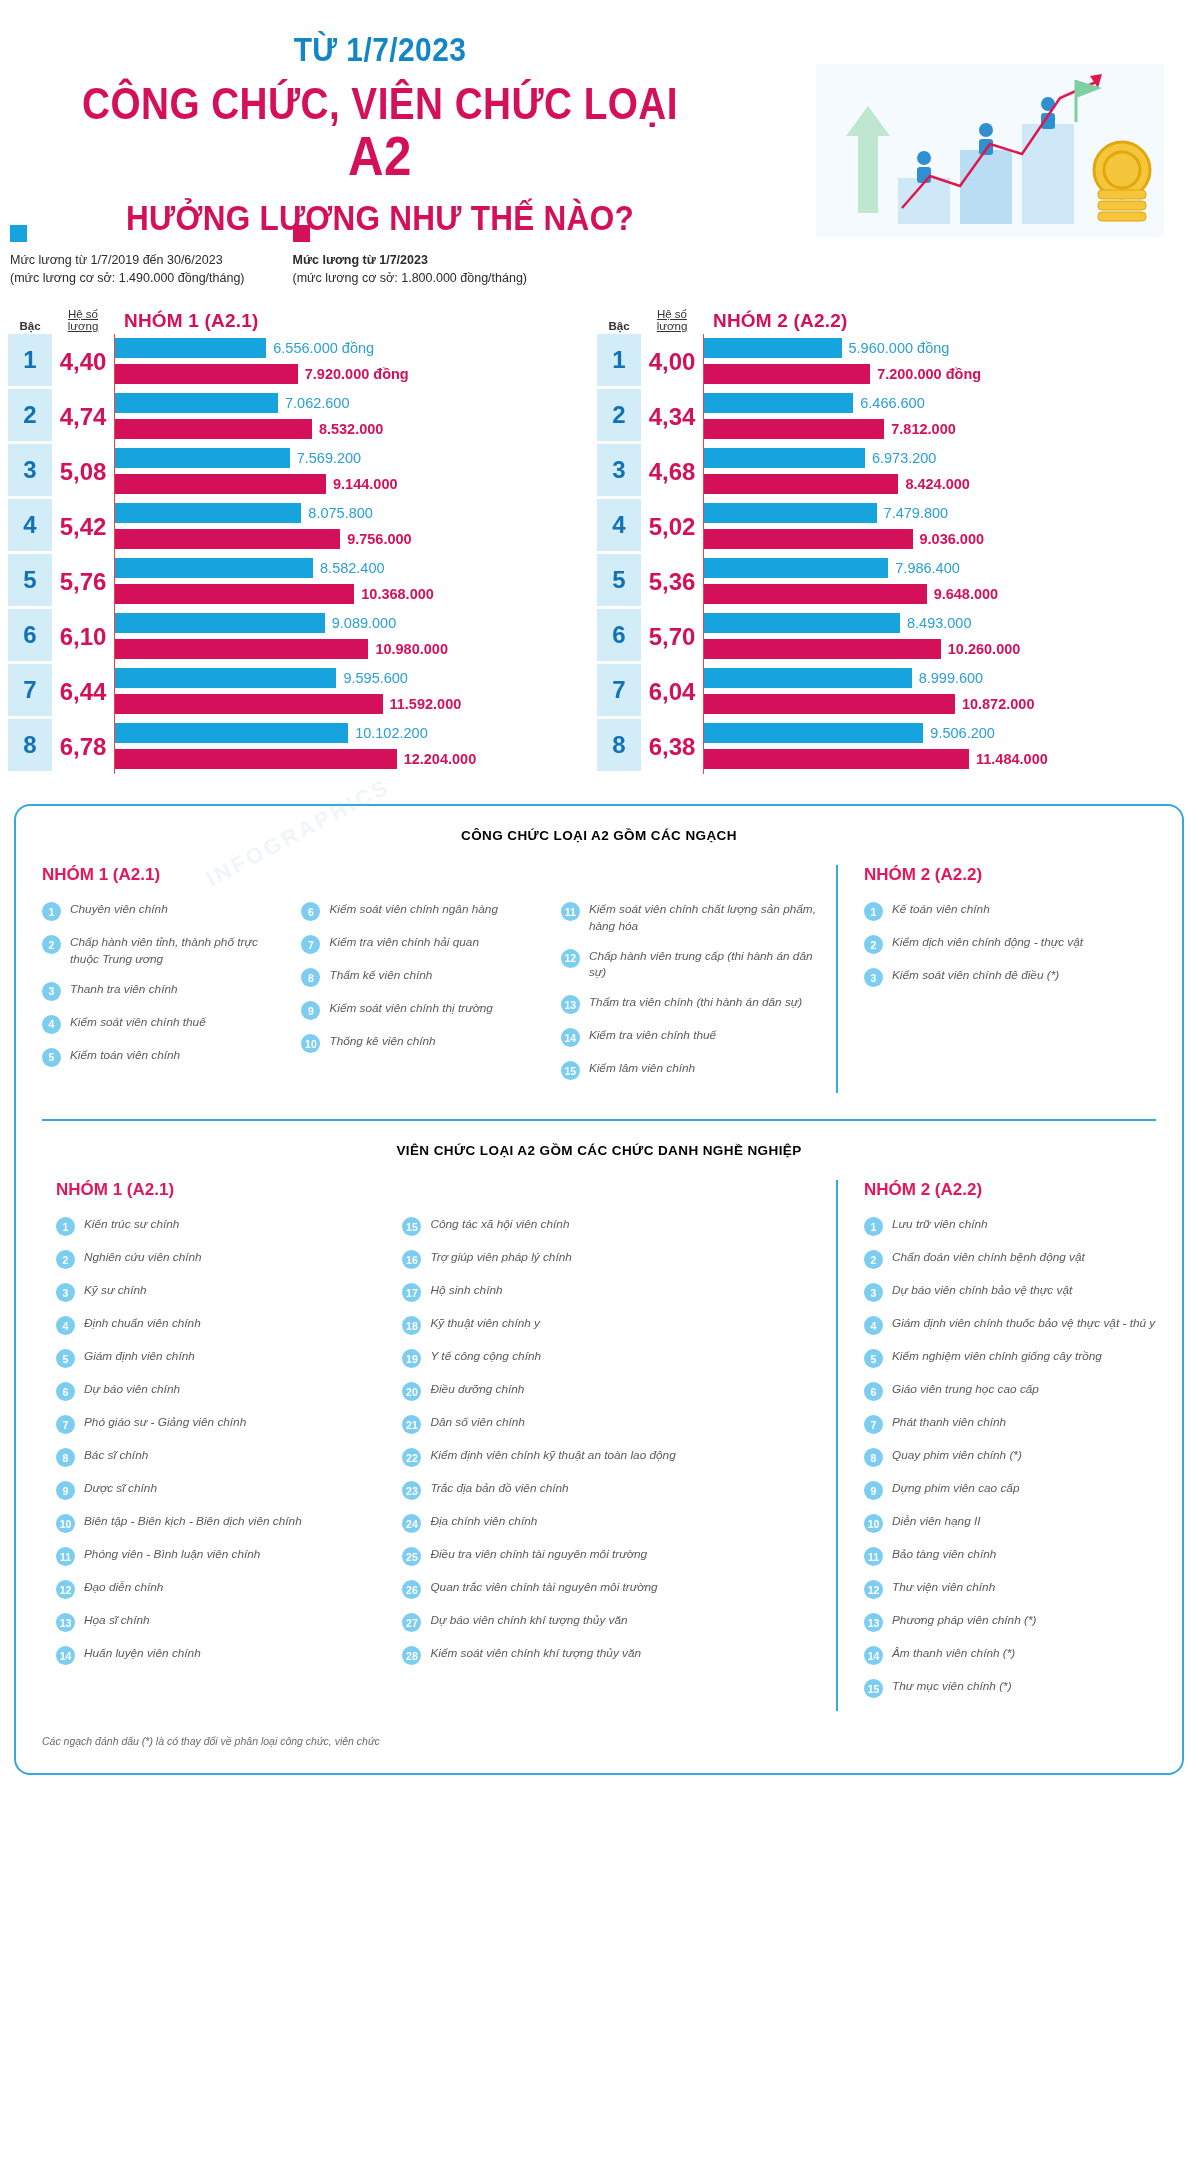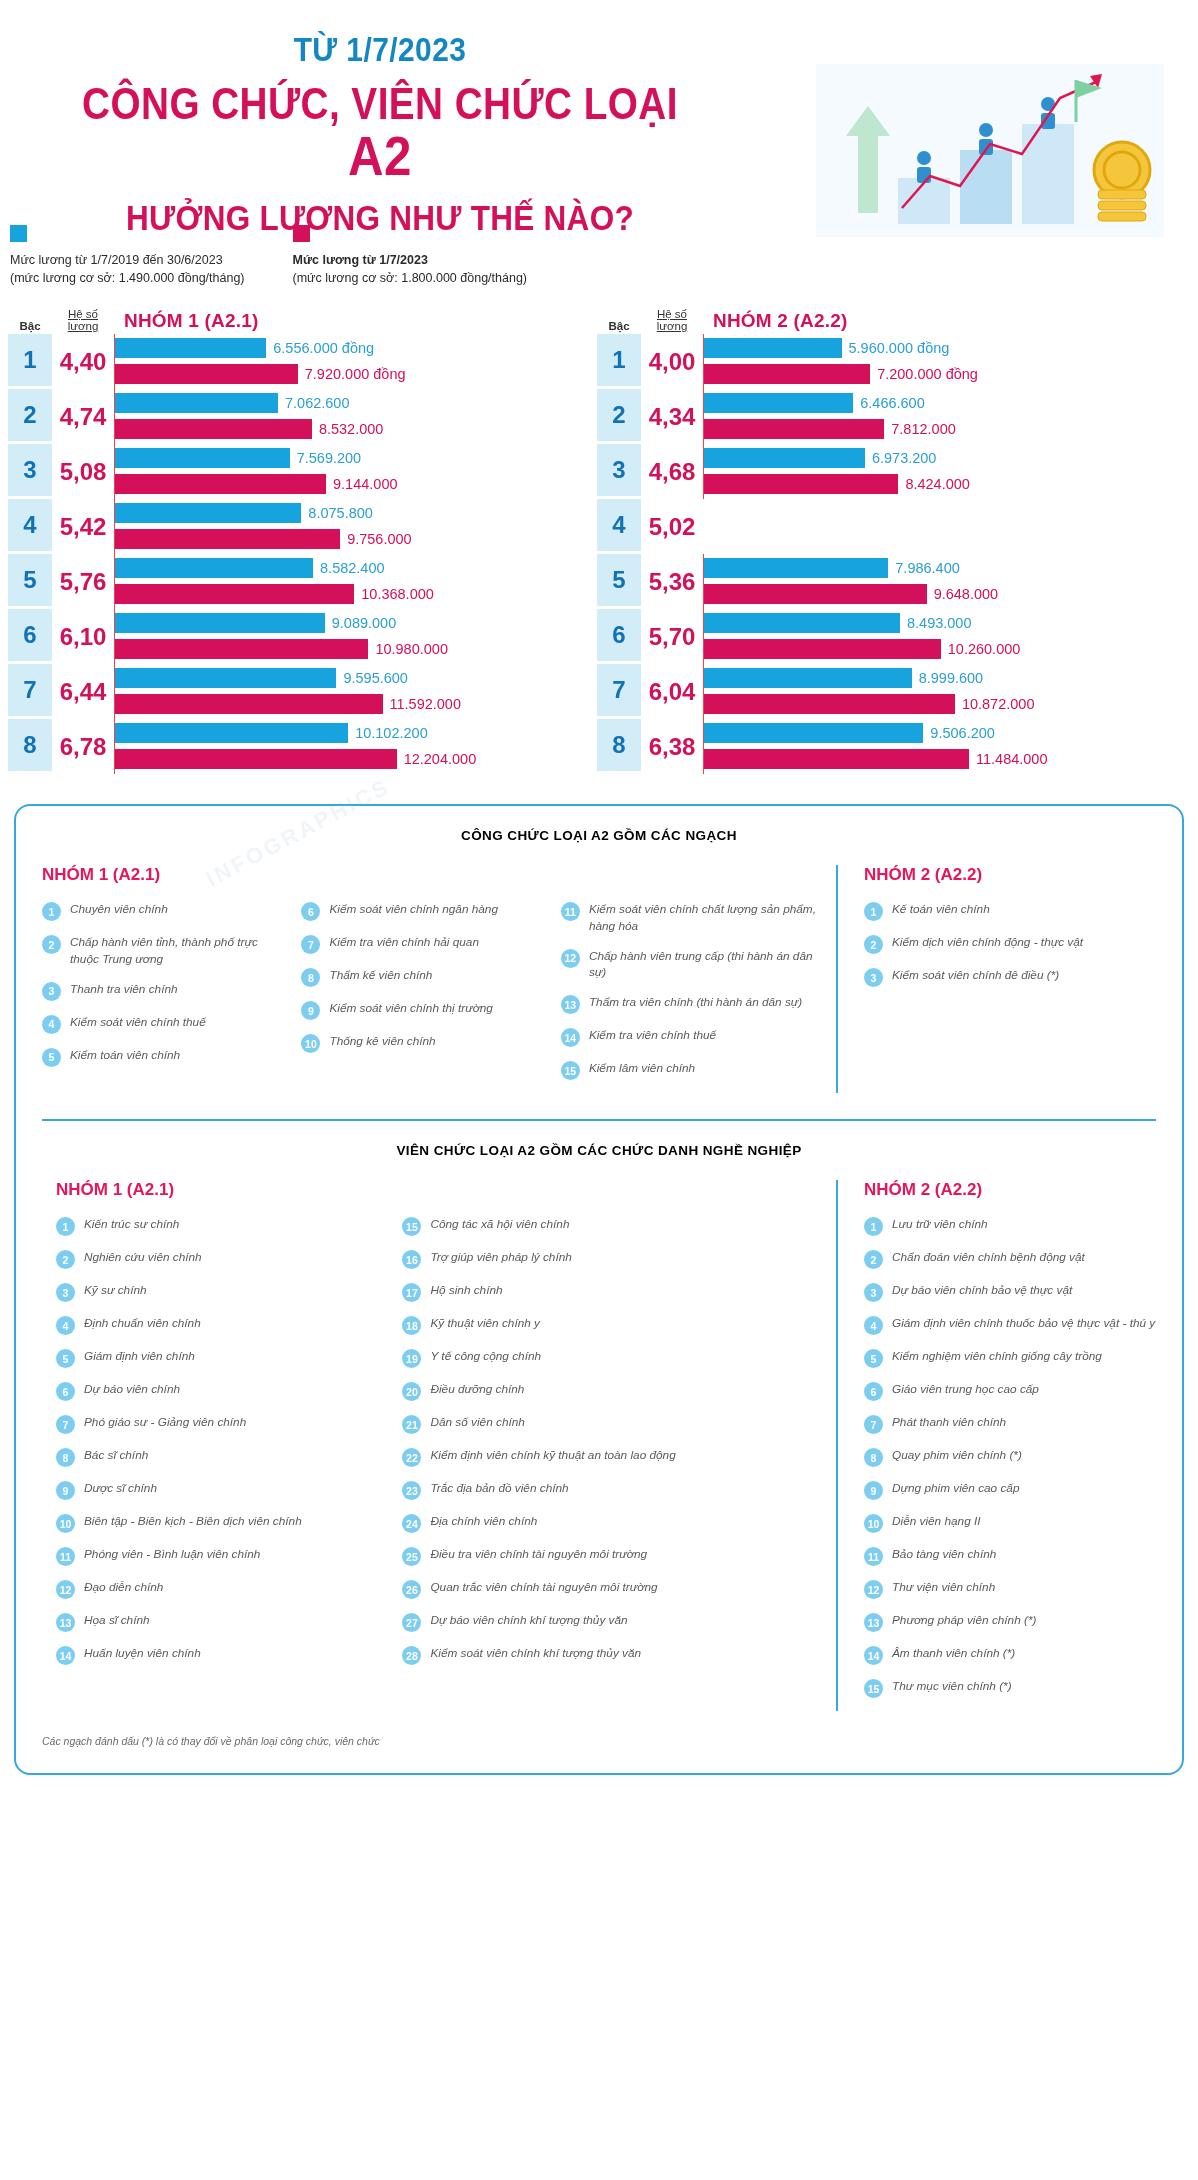--- a/index.html
+++ b/index.html
@@ -64,21 +64,21 @@
     display: flex; align-items: center; justify-content: center;
   }
   .cell-bars { flex: 1; position: relative; border-left: 1px solid #ef4444; padding: 3px 0 3px 0; }
   .barwrap { height: 22px; display: flex; align-items: center; }
   .barwrap + .barwrap { margin-top: 4px; }
   .bar { height: 20px; }
   .bar.blue { background: #16a3de; }
   .bar.pink { background: #d4105a; }
   .blabel { font-size: 14.5px; margin-left: 7px; white-space: nowrap; }
   .blabel.blue { color: #2a9fd4; }
-  .blabel.pink { color: #d4105a; font-weight: normal; text-align: center; }
+  .blabel.pink { color: #d4105a; font-weight: bold; text-align: center; }
 
   
   .panel {
     margin: 30px 14px 0 14px; border: 2px solid #35a8e0; border-radius: 16px;
     padding: 22px 26px 26px 26px; position: relative;
   }
   .sec-title {
     text-align: center; color: #000000; font-weight: bold; font-size: 13.5px;
     letter-spacing: .4px; margin-bottom: 22px;
   }
@@ -341,20 +341,30 @@
               </div>
               <div class="barwrap">
                 <div class="bar pink" style="width: 194.4px;"></div>
                 <span class="blabel pink">8.424.000</span>
               </div>
             </div>
           </div>
           <div class="crow">
             <div class="cell-bac">4</div>
             <div class="cell-hs">5,02</div>
+            <div class="cell-bars">
+              <div class="barwrap">
+                <div class="bar blue" style="width: 172.611px;"></div>
+                <span class="blabel blue">7.479.800</span>
+              </div>
+              <div class="barwrap">
+                <div class="bar pink" style="width: 208.523px;"></div>
+                <span class="blabel pink">9.036.000</span>
+              </div>
+            </div>
           </div>
           <div class="crow">
             <div class="cell-bac">5</div>
             <div class="cell-hs">5,36</div>
             <div class="cell-bars">
               <div class="barwrap">
                 <div class="bar blue" style="width: 184.302px;"></div>
                 <span class="blabel blue">7.986.400</span>
               </div>
               <div class="barwrap">

